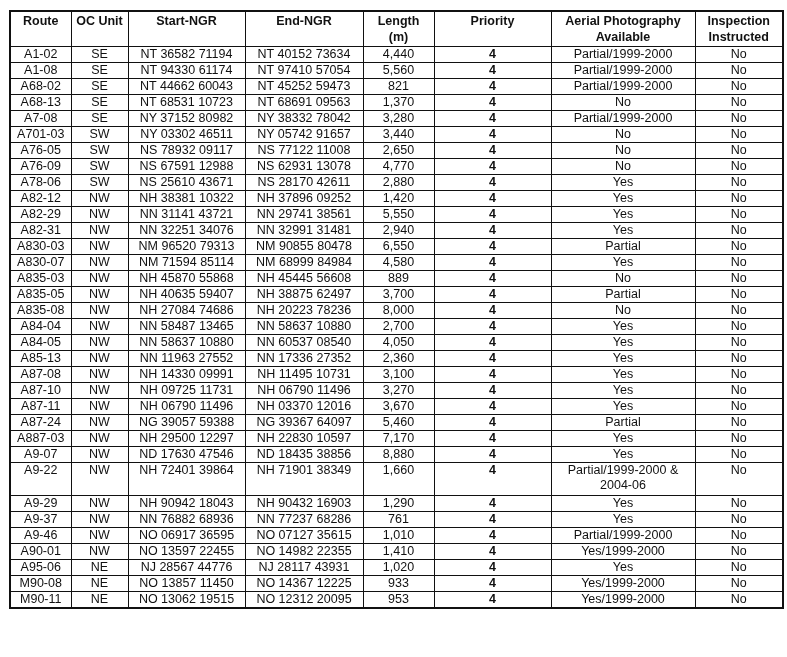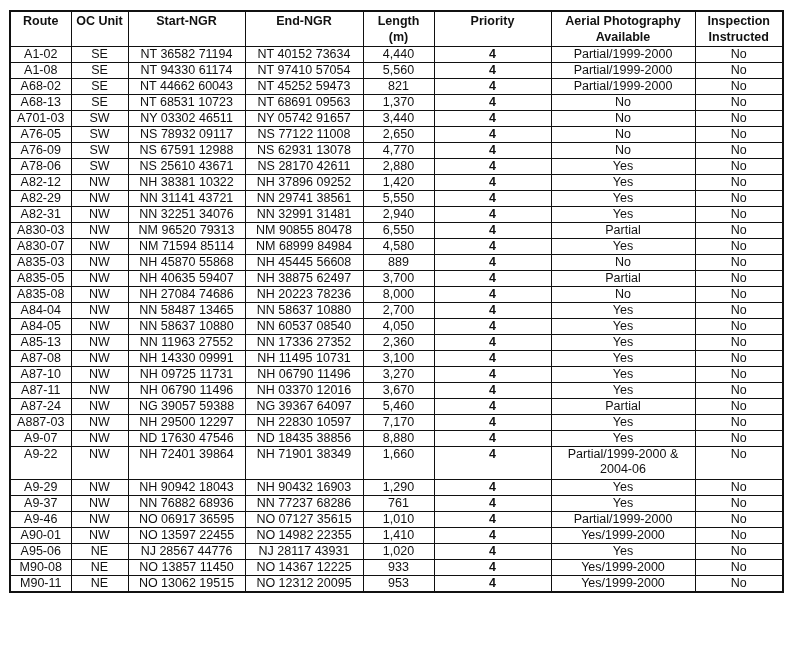--- a/index.html
+++ b/index.html
@@ -104,20 +104,30 @@
         <td>A68-13</td>
         <td>SE</td>
         <td>NT 68531 10723</td>
         <td>NT 68691 09563</td>
         <td>1,370</td>
         <td class="prio">4</td>
         <td>No</td>
         <td>No</td>
       </tr>
       <tr>
+        <td>A7-08</td>
+        <td>SE</td>
+        <td>NY 37152 80982</td>
+        <td>NY 38332 78042</td>
+        <td>3,280</td>
+        <td class="prio">4</td>
+        <td>Partial/1999-2000</td>
+        <td>No</td>
+      </tr>
+      <tr>
         <td>A701-03</td>
         <td>SW</td>
         <td>NY 03302 46511</td>
         <td>NY 05742 91657</td>
         <td>3,440</td>
         <td class="prio">4</td>
         <td>No</td>
         <td>No</td>
       </tr>
       <tr>

